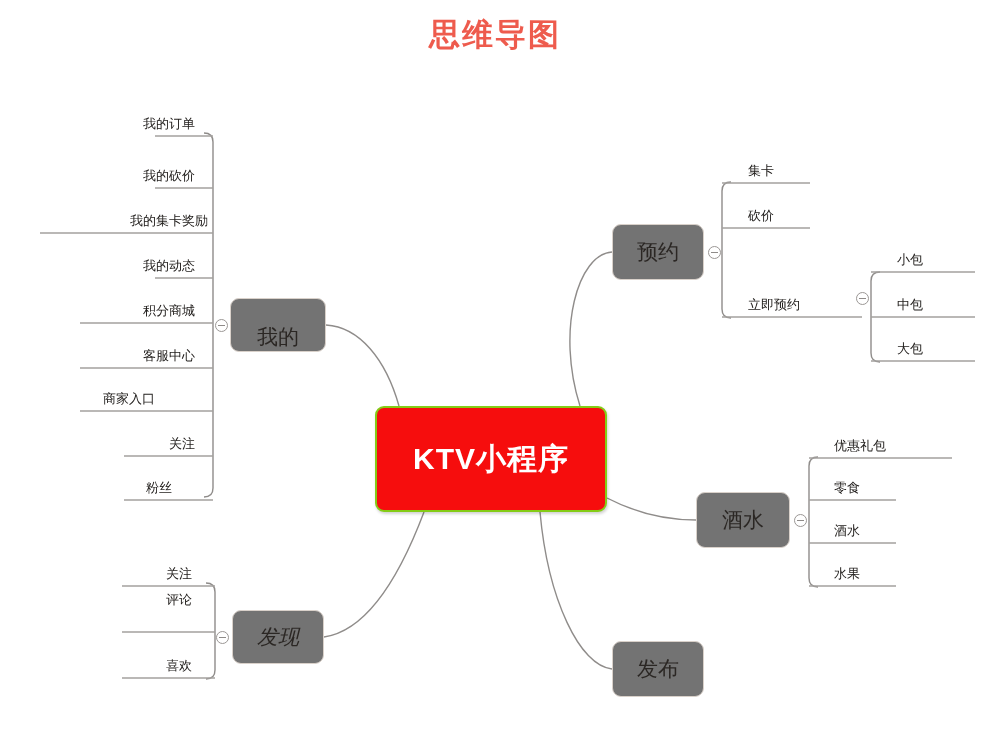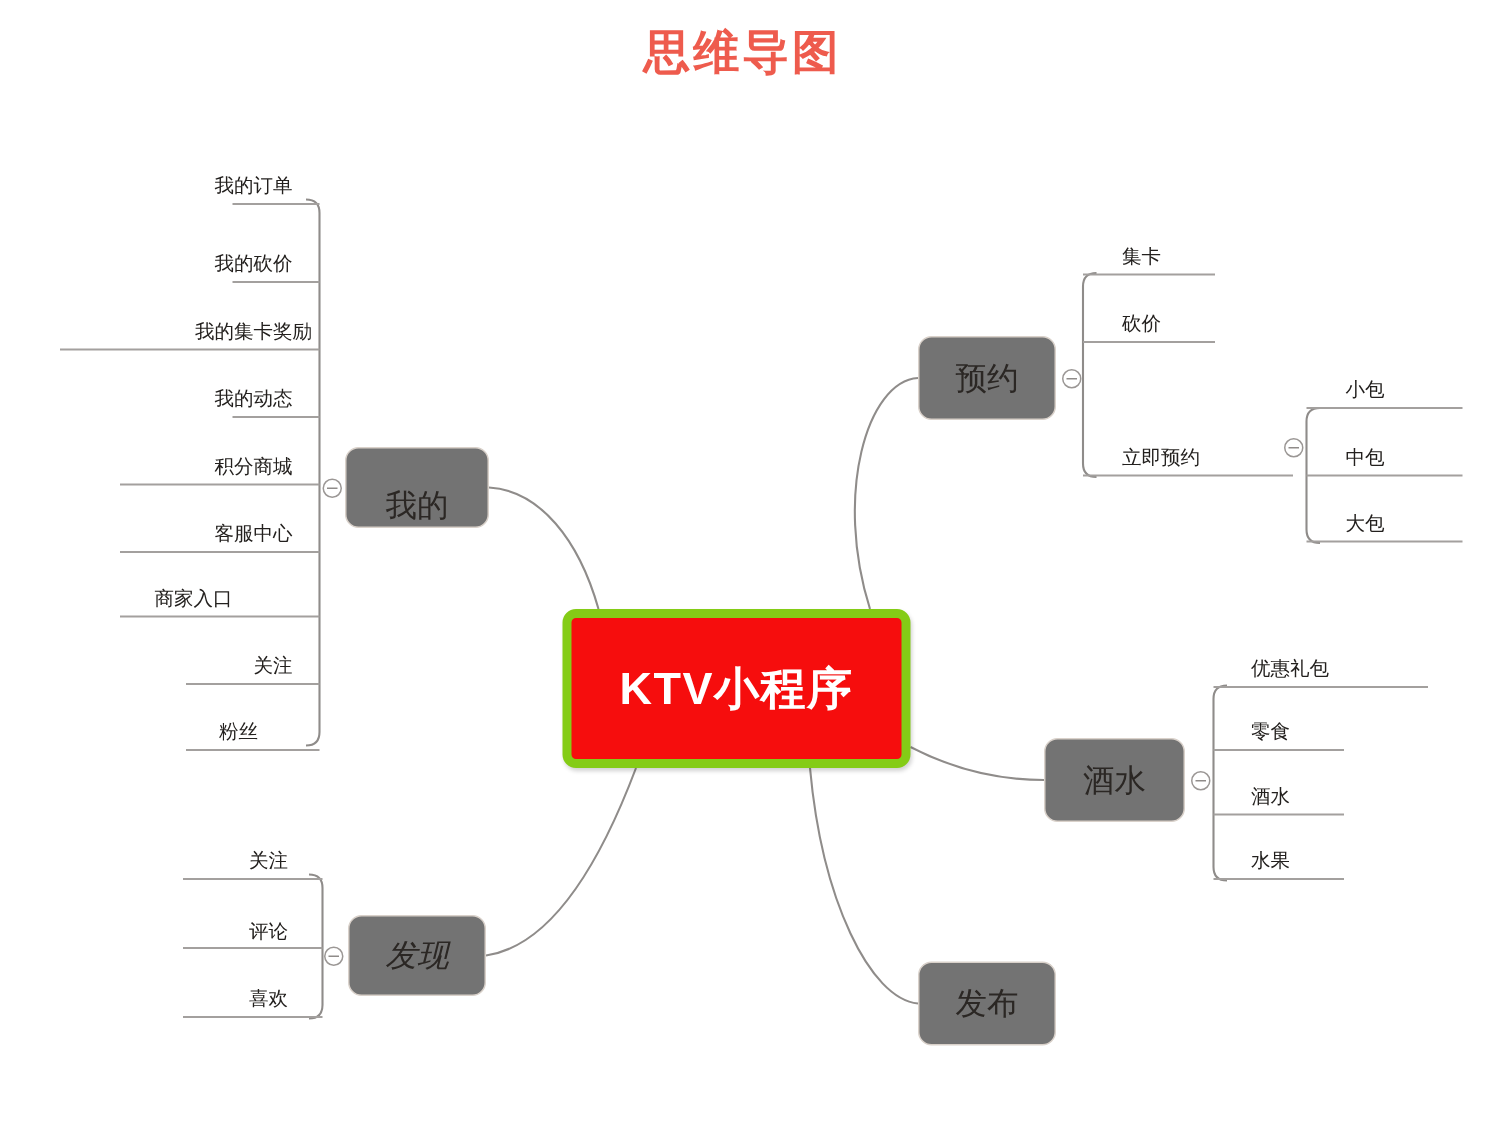--- a/index.html
+++ b/index.html
@@ -52,21 +52,21 @@
     position:absolute;
     left:2px;right:2px;top:5px;
     height:1.2px;
     background:#8f8b89;
   }
 
   
   .root-node{
     position:absolute;
     background:#f60d0d;
-    border:6px solid #84cc16;
+    border:2px solid #84cc16;
     border-radius:9px;
     box-shadow:1px 2px 3px rgba(0,0,0,.18);
     display:flex;align-items:center;justify-content:center;
     color:#ffffff;
     font-size:30px;
     font-weight:bold;
     letter-spacing:1px;
     white-space:nowrap;
     box-sizing:border-box;
   }
@@ -153,21 +153,21 @@
       <div class="leaf left" style="right: 795px; top: 323px;">积分商城</div>
       <div class="leaf left" style="right: 795px; top: 368px;">客服中心</div>
       <div class="leaf left" style="right: 835px; top: 411px;">商家入口</div>
       <div class="leaf left" style="right: 795px; top: 456px;">关注</div>
       <div class="leaf left" style="right: 818px; top: 500px;">粉丝</div>
       <div class="box-node" style="left: 232px; top: 610px; width: 92px; height: 54px; font-style: italic;">
         <span>发现</span>
       </div>
       <div class="toggle" style="left: 222px; top: 637px;"></div>
       <div class="leaf left" style="right: 798px; top: 586px;">关注</div>
-      <div class="leaf left" style="right: 798px; top: 633px;">评论</div>
+      <div class="leaf left" style="right: 798px; top: 612px;">评论</div>
       <div class="leaf left" style="right: 798px; top: 678px;">喜欢</div>
       <div class="box-node" style="left: 612px; top: 224px; width: 92px; height: 56px;">
         <span>预约</span>
       </div>
       <div class="toggle" style="left: 714px; top: 252px;"></div>
       <div class="leaf right" style="left: 748px; top: 183px;">集卡</div>
       <div class="leaf right" style="left: 748px; top: 228px;">砍价</div>
       <div class="leaf right" style="left: 748px; top: 317px;">立即预约</div>
       <div class="toggle" style="left: 862px; top: 298px;"></div>
       <div class="leaf right" style="left: 897px; top: 272px;">小包</div>

